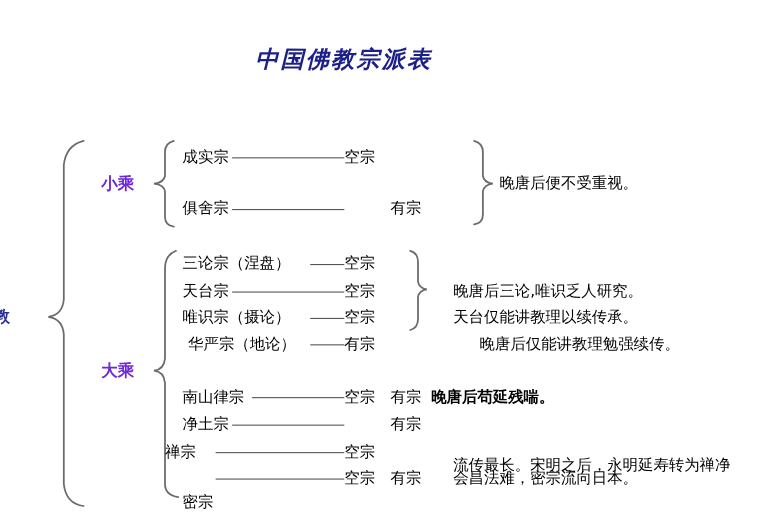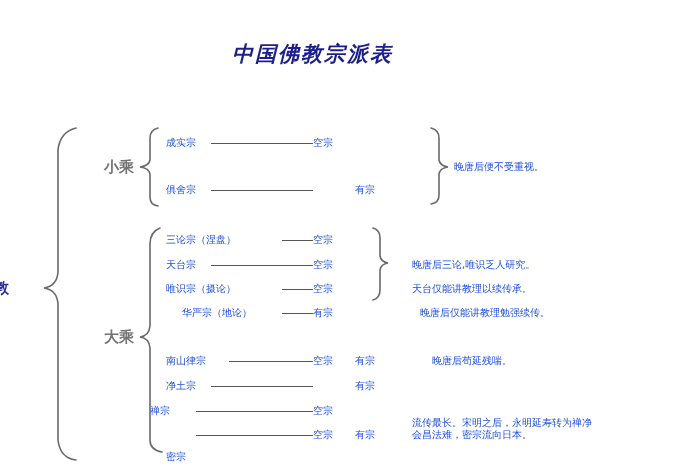--- a/index.html
+++ b/index.html
@@ -10,22 +10,22 @@
     color: #3a3a3a;
   }
   .abs { position: absolute; white-space: nowrap; }
   .title {
     left: 232px; top: 40px; font-size: 21px; font-weight: bold;
     color: #1c1f8a; letter-spacing: 2px;
     font-family: Liberation Mono, monospace;
     font-style: italic;
   }
   .root-label { left: -6px; top: 279px; font-size: 15px; font-weight: bold; color: #2a2f9a; }
-  .branch { font-size: 15px; font-weight: bold; color: #737373; margin-left: 12px; }
-  .txt { font-size: 10px; color: #1d4ed8; line-height: 16px; }
+  .branch { font-size: 15px; font-weight: bold; color: #6d28d9; }
+  .txt { font-size: 14px; color: #000000; line-height: 16px; }
   .line { position: absolute; height: 0; border-top: 1.4px solid #555; }
   svg.brace { position: absolute; overflow: visible; }
   svg.brace path { fill: none; stroke: #6a6a6a; stroke-width: 1.6; stroke-linecap: round; }
 </style>
 </head>
 <body>
 
 <div class="abs title">中国佛教宗派表</div>
 
 <div class="abs root-label">教</div>
@@ -64,37 +64,37 @@
 <div class="abs txt" style="left:313px;top:232px;">空宗</div>
 
 <div class="abs txt" style="left:166px;top:257px;">天台宗</div>
 <div class="line" style="left:211px;top:265px;width:102px;"></div>
 <div class="abs txt" style="left:313px;top:257px;">空宗</div>
 
 <div class="abs txt" style="left:166px;top:281px;">唯识宗（摄论）</div>
 <div class="line" style="left:282px;top:289px;width:31px;"></div>
 <div class="abs txt" style="left:313px;top:281px;">空宗</div>
 
-<div class="abs txt" style="left:182px;top:305px;">华严宗（地论）</div>
+<div class="abs txt" style="left:171px;top:305px;">华严宗（地论）</div>
 <div class="line" style="left:282px;top:313px;width:31px;"></div>
 <div class="abs txt" style="left:313px;top:305px;">有宗</div>
 
 <svg class="brace" style="left:0;top:0;width:700px;height:470px;">
   <path d="M373 228 Q380 230 380 238 L380 256 Q381 262 388 263 Q381 264 380 270 L380 290 Q380 298 373 300"></path>
 </svg>
 
 <div class="abs txt" style="left:412px;top:257px;">晚唐后三论,唯识乏人研究。</div>
 <div class="abs txt" style="left:412px;top:281px;text-align:center;">天台仅能讲教理以续传承。</div>
-<div class="abs txt" style="left:420px;top:305px;">晚唐后仅能讲教理勉强续传。</div>
+<div class="abs txt" style="left:436px;top:305px;">晚唐后仅能讲教理勉强续传。</div>
 
 <div class="abs txt" style="left:166px;top:353px;">南山律宗</div>
 <div class="line" style="left:229px;top:361px;width:84px;"></div>
 <div class="abs txt" style="left:313px;top:353px;">空宗</div>
 <div class="abs txt" style="left:355px;top:353px;">有宗</div>
-<div class="abs txt" style="left:432px;top:353px;">晚唐后苟延残喘。</div>
+<div class="abs txt" style="left:392px;top:353px;font-weight:bold;">晚唐后苟延残喘。</div>
 
 <div class="abs txt" style="left:166px;top:378px;">净土宗</div>
 <div class="line" style="left:211px;top:386px;width:102px;"></div>
 <div class="abs txt" style="left:355px;top:378px;">有宗</div>
 
 <div class="abs txt" style="left:150px;top:403px;">禅宗</div>
 <div class="line" style="left:196px;top:411px;width:117px;"></div>
 <div class="abs txt" style="left:313px;top:403px;">空宗</div>
 <div class="abs txt" style="left:412px;top:403px;margin-top:12px;">流传最长。宋明之后，永明延寿转为禅净</div>
 

